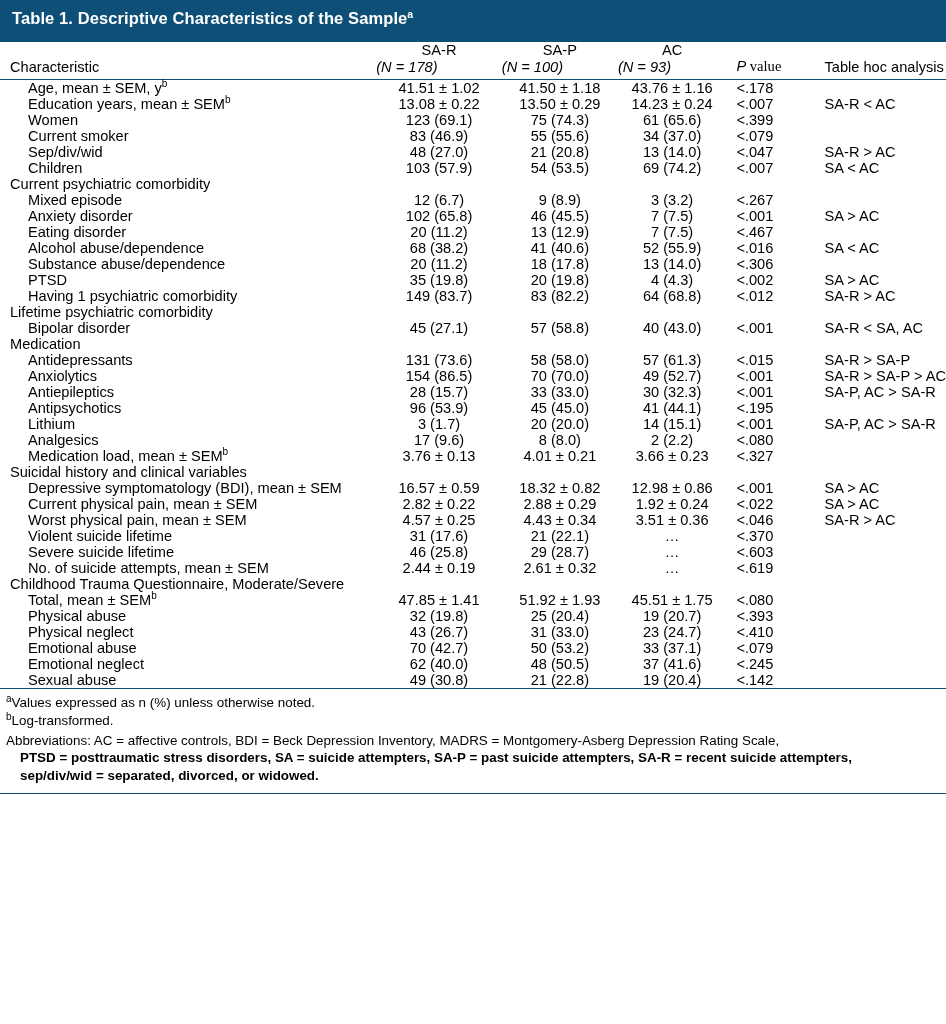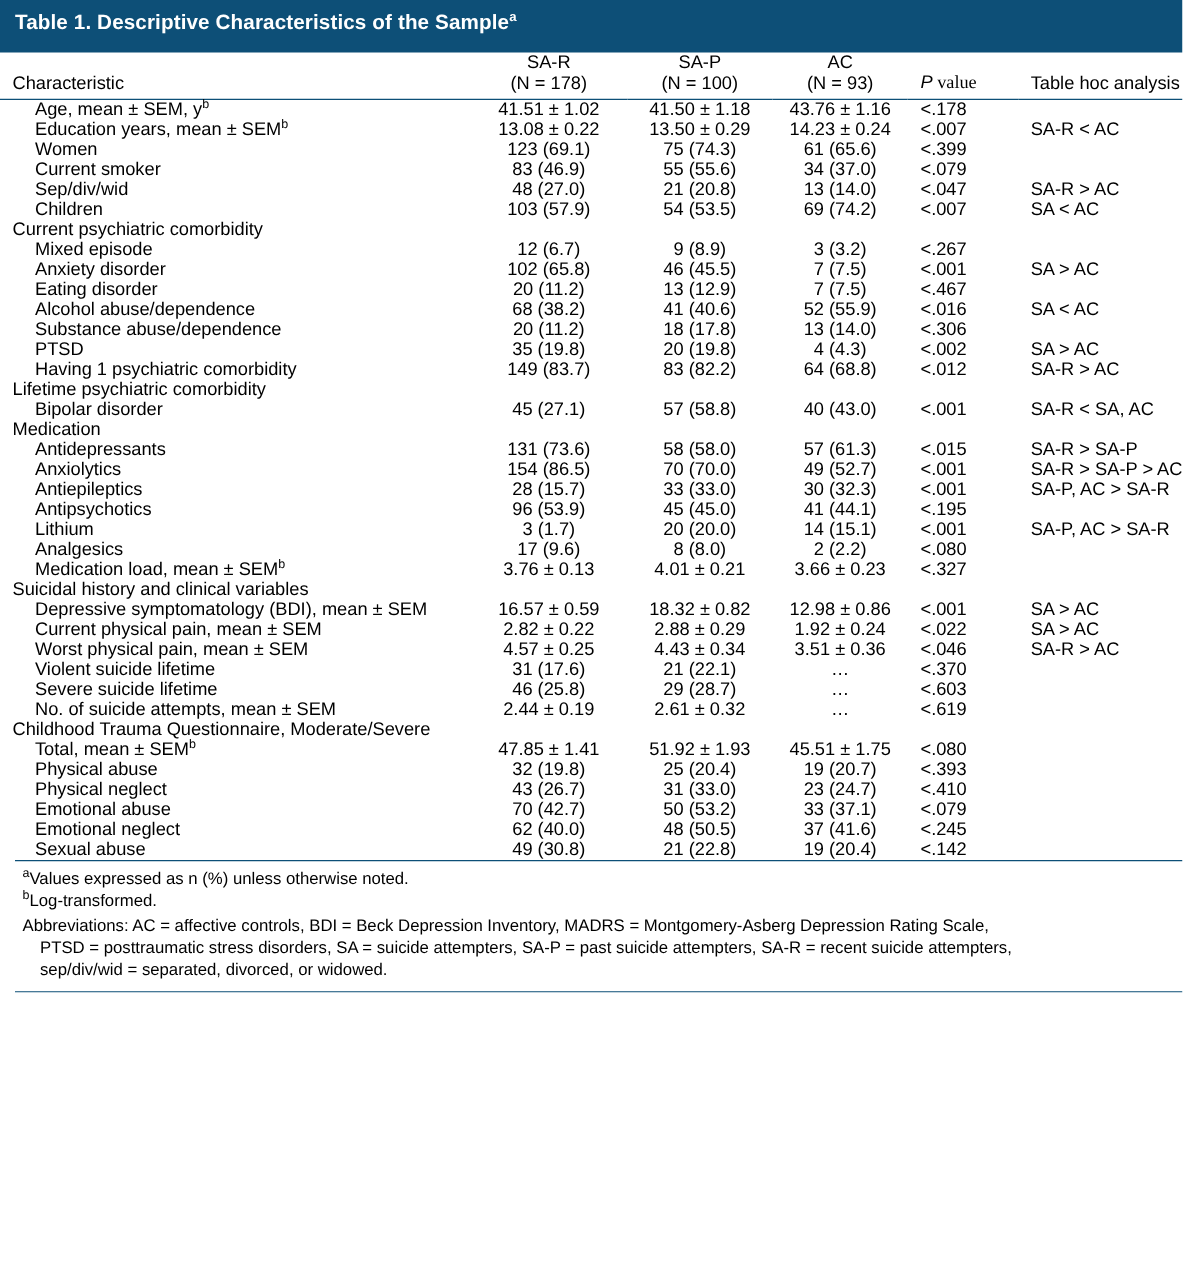--- a/index.html
+++ b/index.html
@@ -41,22 +41,23 @@
     font-weight: normal;
   }
   thead td {
     padding-top: 3px;
     padding-bottom: 3px;
   }
   .hdr-group {
     text-align: center;
   }
   .hdr-sub {
-    text-align: center;
+    text-align: left;
     white-space: nowrap;
+    font-style: italic;
   }
   .hdr-char {
     text-align: left;
     padding-left: 10px !important;
   }
   .hdr-p {
     text-align: left;
     padding-left: 10px !important;
     font-style: italic;
   }
@@ -113,29 +114,29 @@
     vertical-align: super;
     line-height: 0;
   }
   .abbr {
     margin-top: 3px !important;
     text-indent: 0;
   }
   .abbr .cont {
     display: block;
     padding-left: 14px;
+    font-weight: bold;
   }
   sup.ft {
     font-size: 10px;
     vertical-align: super;
     line-height: 0;
   }
   .outer-border {
     border-bottom: 1.6px solid #0d4f77;
-    margin-left: 12px;
   }
 </style>
 </head>
 <body>
 
 <div class="table-wrap">
 
   <div class="title-bar">
     <span>Table 1. Descriptive Characteristics of the Sample</span><sup>a</sup>
   </div>

